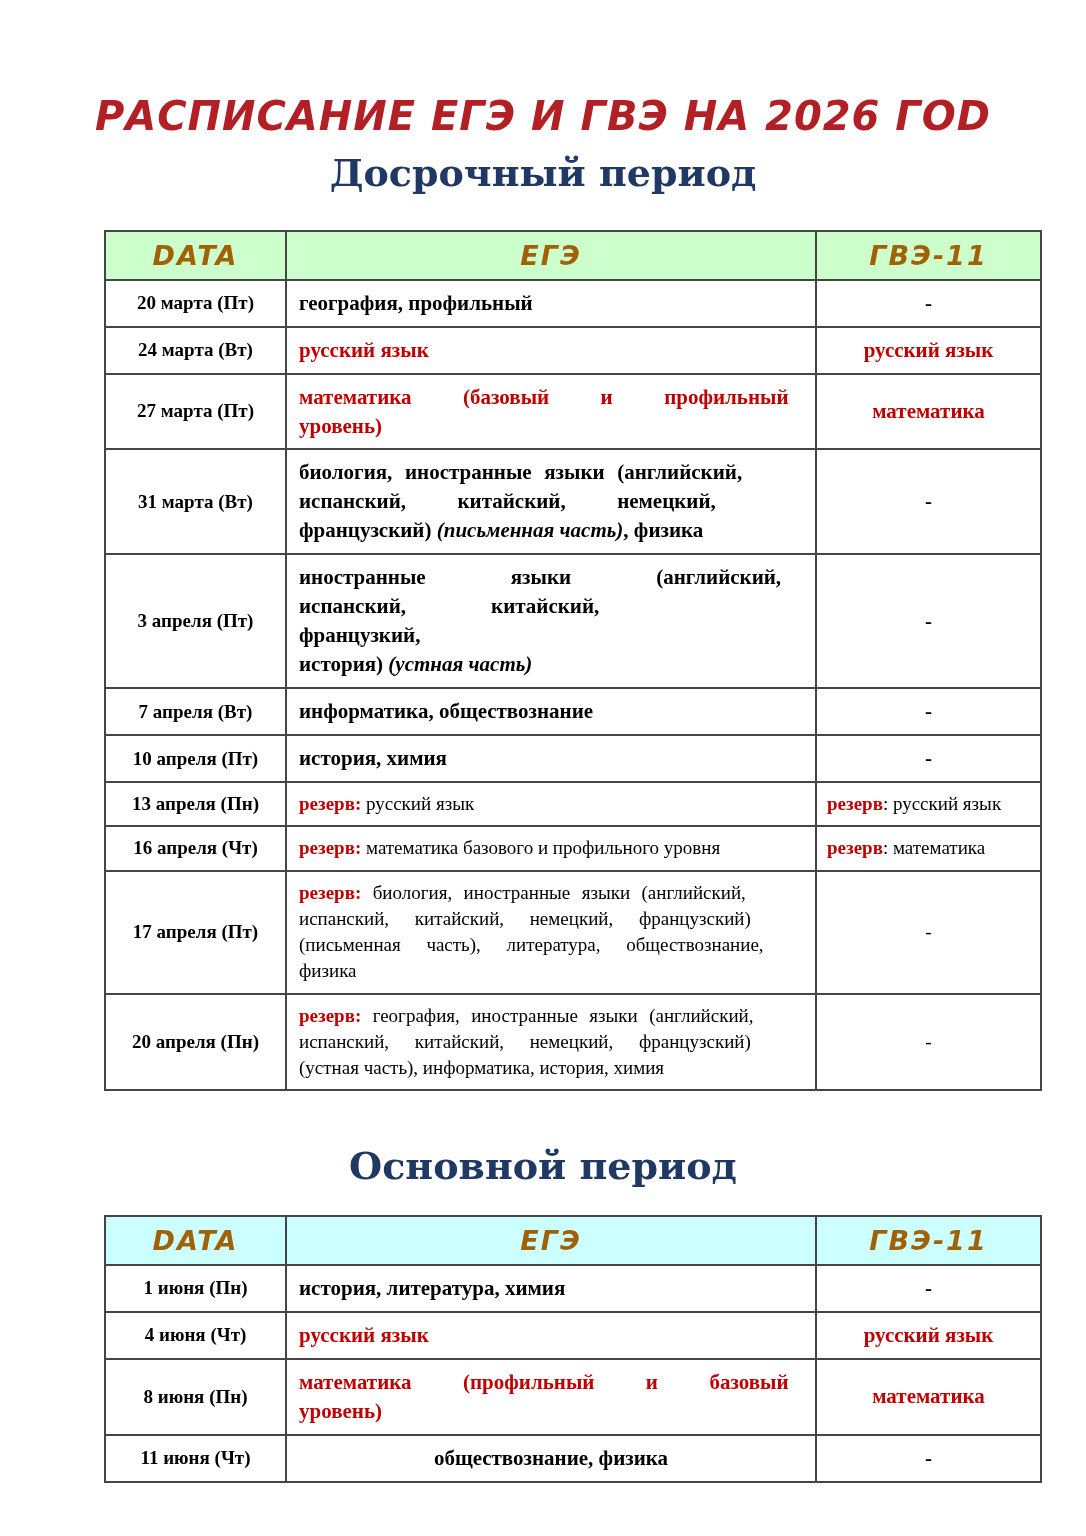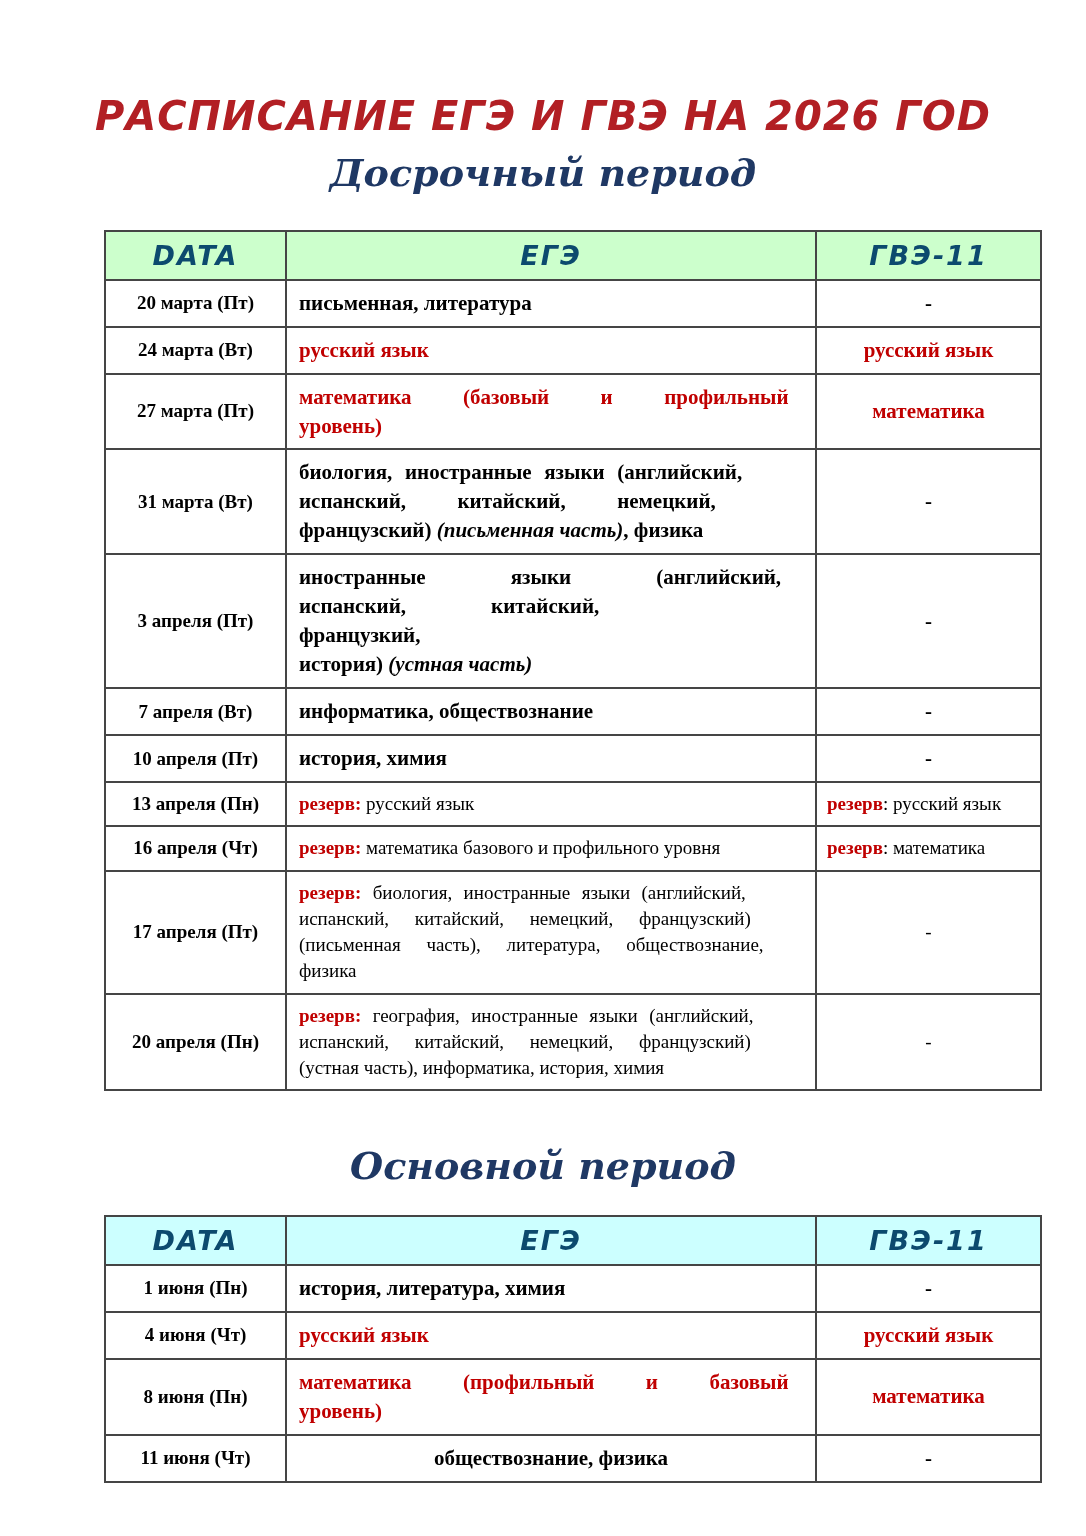--- a/index.html
+++ b/index.html
@@ -24,21 +24,20 @@
     font-style:italic;
     font-weight:700;
     font-size:40px;
     letter-spacing:1px;
     color:var(--title-red);
     line-height:1.2;
   }
   .section-title{
     text-align:center;
     font-family:"DejaVu Serif","Liberation Serif",serif;
-    font-style:italic;
     font-weight:700;
     font-size:38px;
     color:var(--navy);
     line-height:1.2;
     margin-top:10px;
   }
   .section-title.second{margin-top:52px;}
   table{
     border-collapse:collapse;
     margin:34px 0 0 104px;
@@ -54,21 +53,21 @@
   col.c-ege{width:530px;}
   col.c-gve{width:225px;}
   th{
     font-family:"DejaVu Sans","Liberation Sans",sans-serif;
     font-style:italic;
     font-weight:700;
     font-size:27px;
     letter-spacing:2px;
     padding:8px 4px;
     text-align:center;
-    color:#0c4a6e;
+    color:#a16207;
   }
   .t1 th{background:var(--hdr1);}
   .t2 th{background:var(--hdr2);}
   td{
     font-size:21px;
     line-height:1.38;
     padding:8px 12px;
     white-space:pre-line;
   }
   td.date-cell{
@@ -109,21 +108,21 @@
   <thead>
     <tr>
       <th>DATA</th>
       <th>ЕГЭ</th>
       <th>ГВЭ-11</th>
     </tr>
   </thead>
   <tbody>
       <tr>
     <td class="date-cell">20 марта (Пт)</td>
-    <td class="ege-cell align-left"><span class="s-b">письменная, литература</span></td>
+    <td class="ege-cell align-left"><span class="s-b">география, профильный</span></td>
     <td class="gve-cell align-center"><span class="s-b">-</span></td>
   </tr>
       <tr>
     <td class="date-cell">24 марта (Вт)</td>
     <td class="ege-cell align-left"><span class="s-rb">русский язык</span></td>
     <td class="gve-cell align-center"><span class="s-rb">русский язык</span></td>
   </tr>
       <tr>
     <td class="date-cell">27 марта (Пт)</td>
     <td class="ege-cell align-left"><span class="s-rb w3">математика (базовый и профильный

